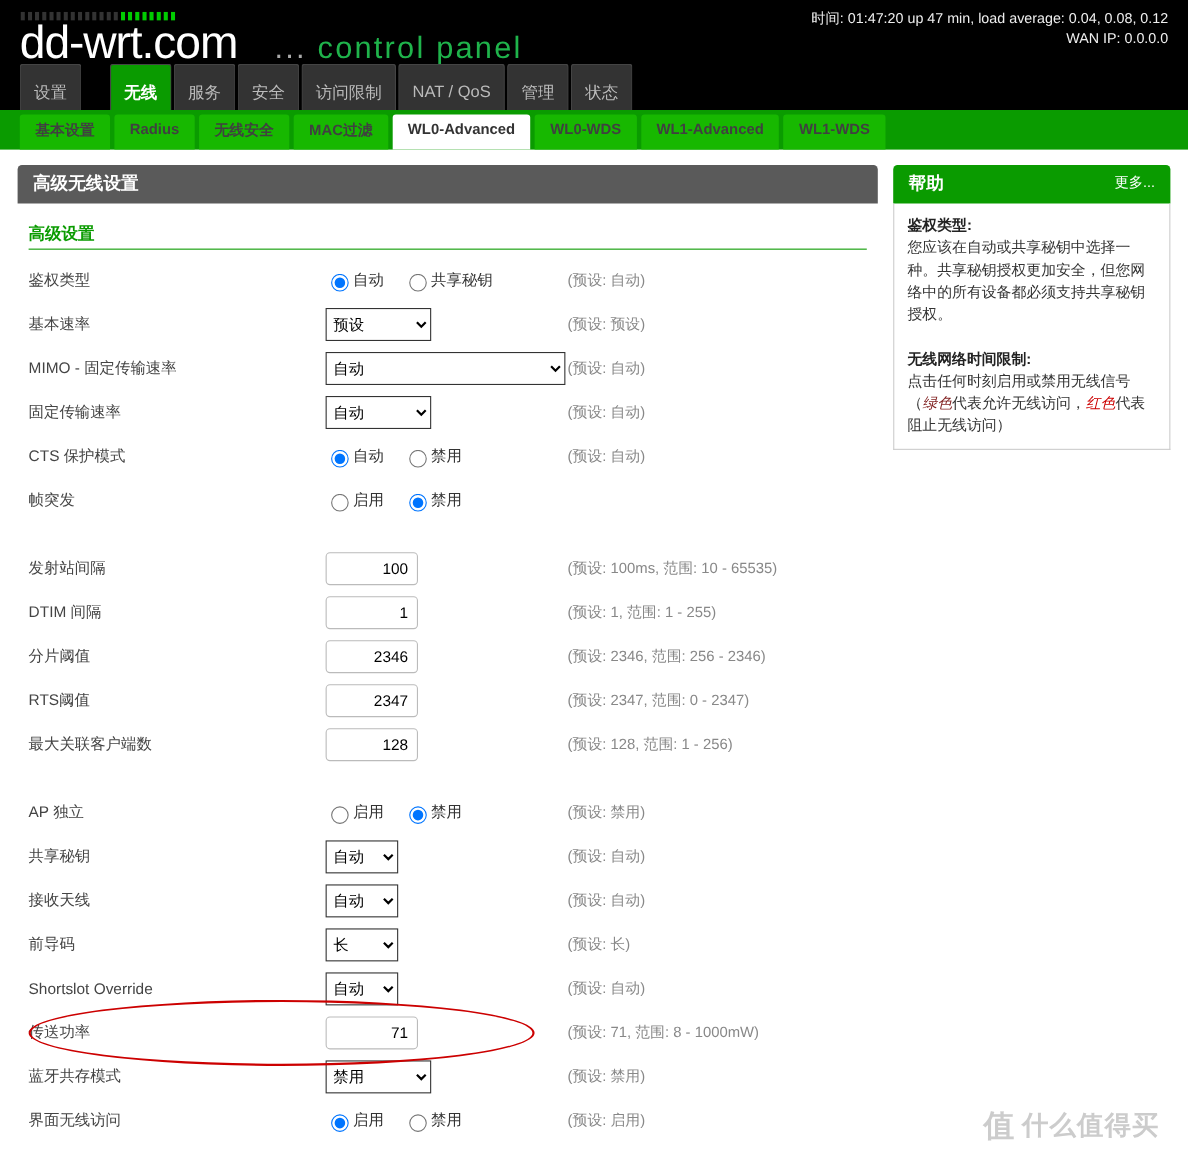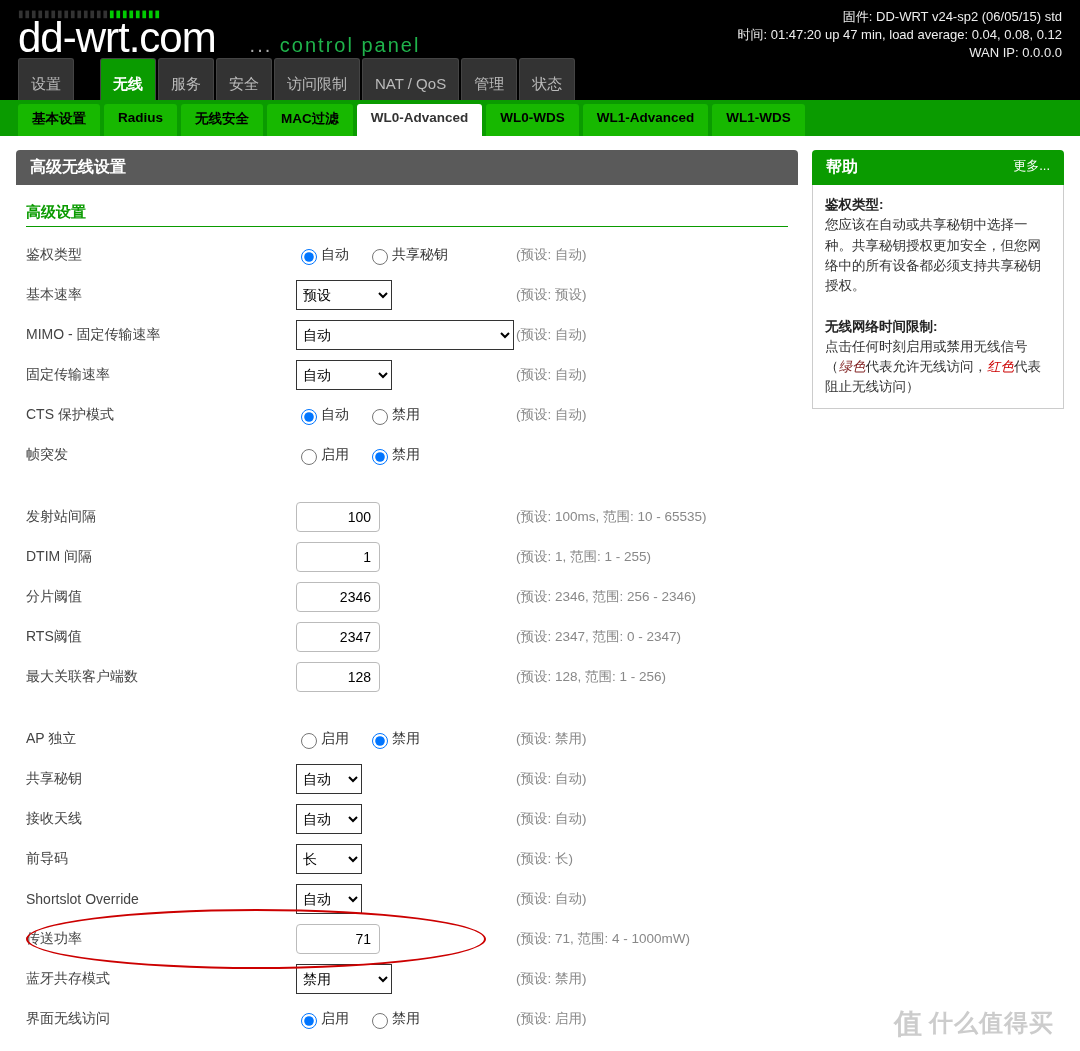--- a/index.html
+++ b/index.html
@@ -15,35 +15,35 @@
     background: #000;
     color: #ccc;
     padding: 6px 18px 0 18px;
     height: 100px;
     position: relative;
   }
   .logo-block { display:inline-block; vertical-align:top; margin-top:2px;}
   .logo-dots { font-size:10px; letter-spacing:1px; color:#333;}
   .logo-dots .g { color:#0c0;}
   .logo-dd   { font-size:42px; font-weight:normal; letter-spacing:-1px; color:#fff; line-height:0.9;}
-  .cp-label { color:#1fb34b; font-size:20px; letter-spacing:2px; margin-left:30px;}
+  .cp-label { color:#1fb34b; font-size:28px; letter-spacing:2px; margin-left:30px;}
   .cp-light { color:#aaa;}
   .status-block {
     position:absolute; right:18px; top:8px; text-align:right; font-size:13px; line-height:1.4; color:#eee;
   }
   .main-tabs { position:absolute; left:18px; bottom:0; display:flex; gap:2px;}
   .main-tab {
     background:#333; color:#bbb; padding:16px 12px 6px 12px; font-size:15px;
     border:1px solid #444; border-bottom:none; cursor:pointer;
     border-radius:3px 3px 0 0;
   }
   .main-tab.active { background:#0a9b00; color:#fff; font-weight:bold;margin-left:24px;}
   .subtab-bar { background:#0a9b00; padding:4px 18px 0 18px; display:flex; gap:4px; height:36px;}
   .subtab {
-    background:#17b800; color:#000000; padding:6px 14px; font-weight:bold; font-size:13.5px;
+    background:#17b800; color:#404040; padding:6px 14px; font-weight:bold; font-size:13.5px;
     border-radius:3px 3px 0 0; cursor:pointer;
   }
   .subtab.active { background:#fff; color:#333;}
   .content-wrap { display:flex; gap:14px; padding:14px 16px; }
   .left-col { flex:1;}
   .right-col { width:252px;}
   .panel-title {
     background:#5a5a5a; color:#fff; font-weight:bold; font-size:16px;
     padding:7px 14px; border-radius:4px 4px 0 0; display:flex; justify-content:space-between;
   }
@@ -88,21 +88,20 @@
 
 <div class="topbar">
   <div class="logo-block">
     <div class="logo-dots">▮▮▮▮▮▮▮▮▮▮▮▮▮▮<span class="g">▮▮▮▮▮▮▮▮</span></div>
     <div>
       <span class="logo-dd">dd-wrt</span><span class="logo-dd light">.com</span>
       <span class="cp-label"><span class="cp-light">...</span> <span>control panel</span></span>
     </div>
   </div>
   <div class="status-block">
-    <div>固件: DD-WRT v24-sp2 (06/05/15) std</div>
     <div>时间: 01:47:20 up 47 min, load average: 0.04, 0.08, 0.12</div>
     <div>WAN IP: 0.0.0.0</div>
   </div>
   <div class="main-tabs">
     <div class="main-tab">设置</div>
     <div class="main-tab active">无线</div>
     <div class="main-tab">服务</div>
     <div class="main-tab">安全</div>
     <div class="main-tab">访问限制</div>
     <div class="main-tab">NAT / QoS</div>
@@ -238,21 +237,21 @@
       <div class="row">
         <div class="lbl">Shortslot Override</div>
         <div class="ctrl"><select class="sm"><option>自动</option></select></div>
         <div class="def">(预设: 自动)</div>
       </div>
 
       <div class="row" style="position:relative;">
         <div class="annot-ellipse"></div>
         <div class="lbl">传送功率</div>
         <div class="ctrl"><input type="text" class="num" value="71" style=""></div>
-        <div class="def">(预设: 71, 范围: 4 - 1000mW)</div>
+        <div class="def">(预设: 71, 范围: 8 - 1000mW)</div>
       </div>
 
       <div class="row">
         <div class="lbl">蓝牙共存模式</div>
         <div class="ctrl"><select class="md"><option>禁用</option></select></div>
         <div class="def">(预设: 禁用)</div>
       </div>
 
       <div class="row">
         <div class="lbl">界面无线访问</div>

